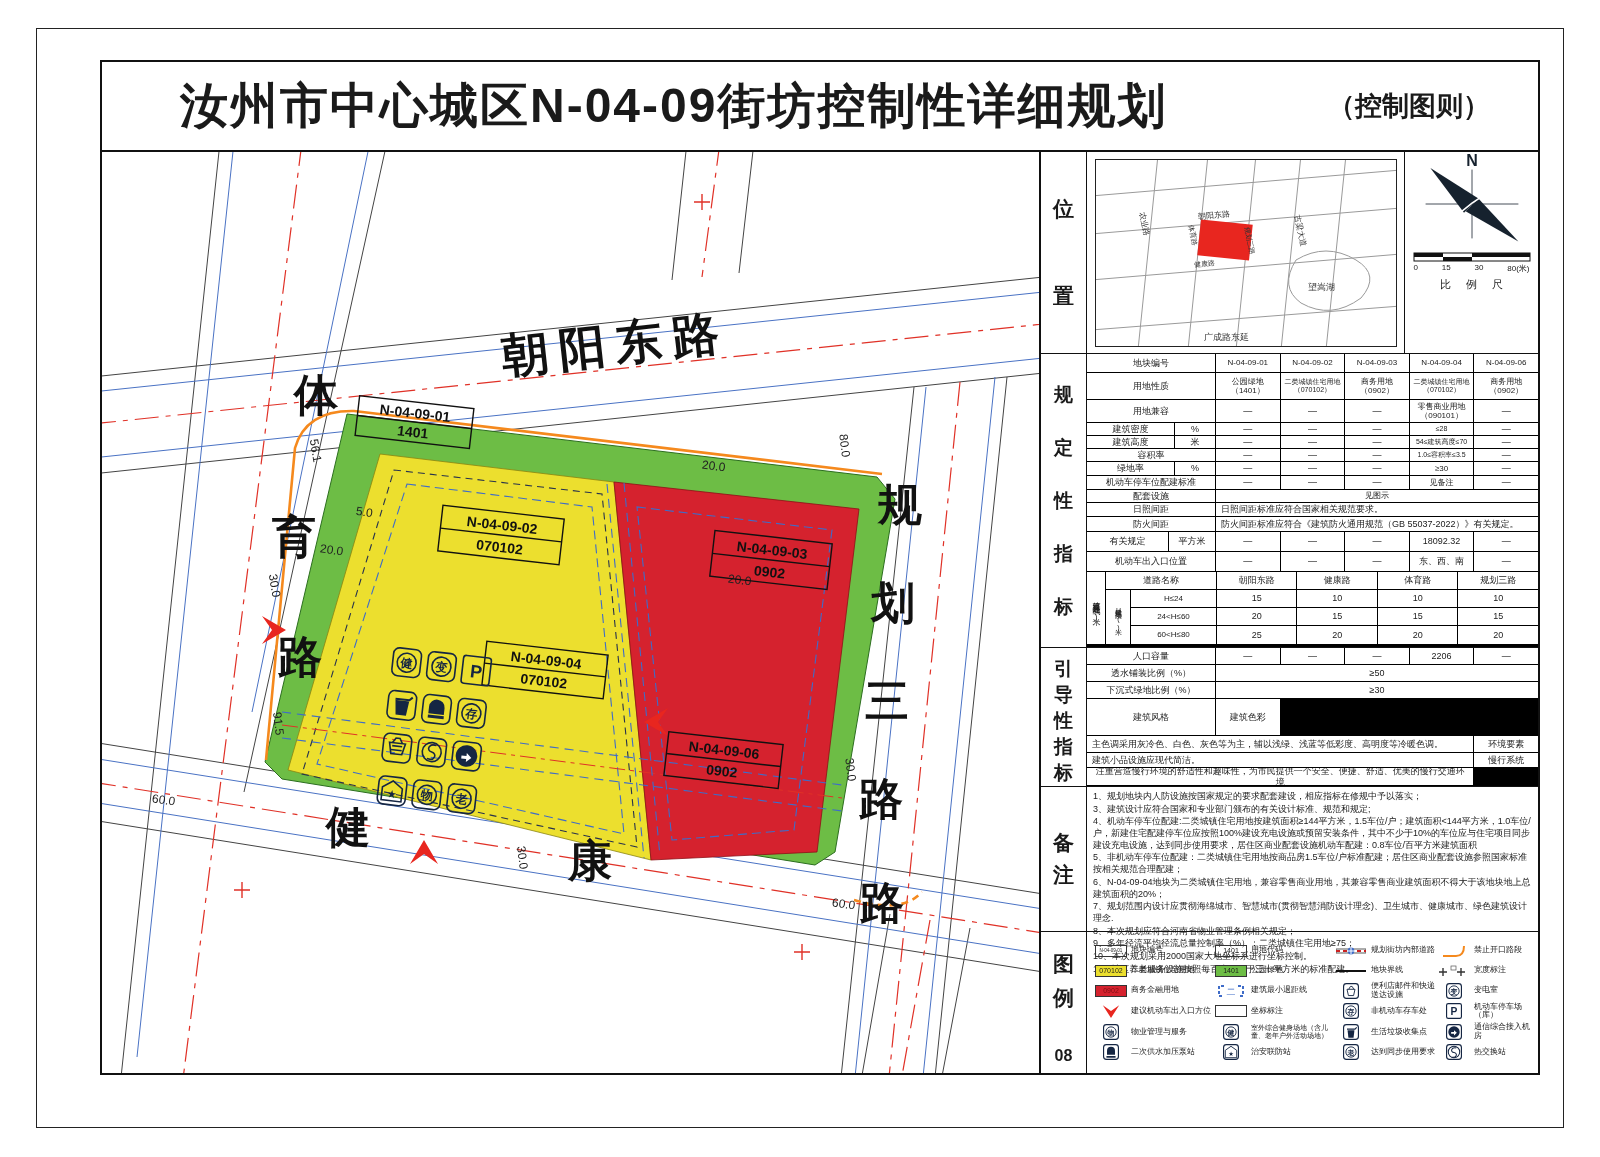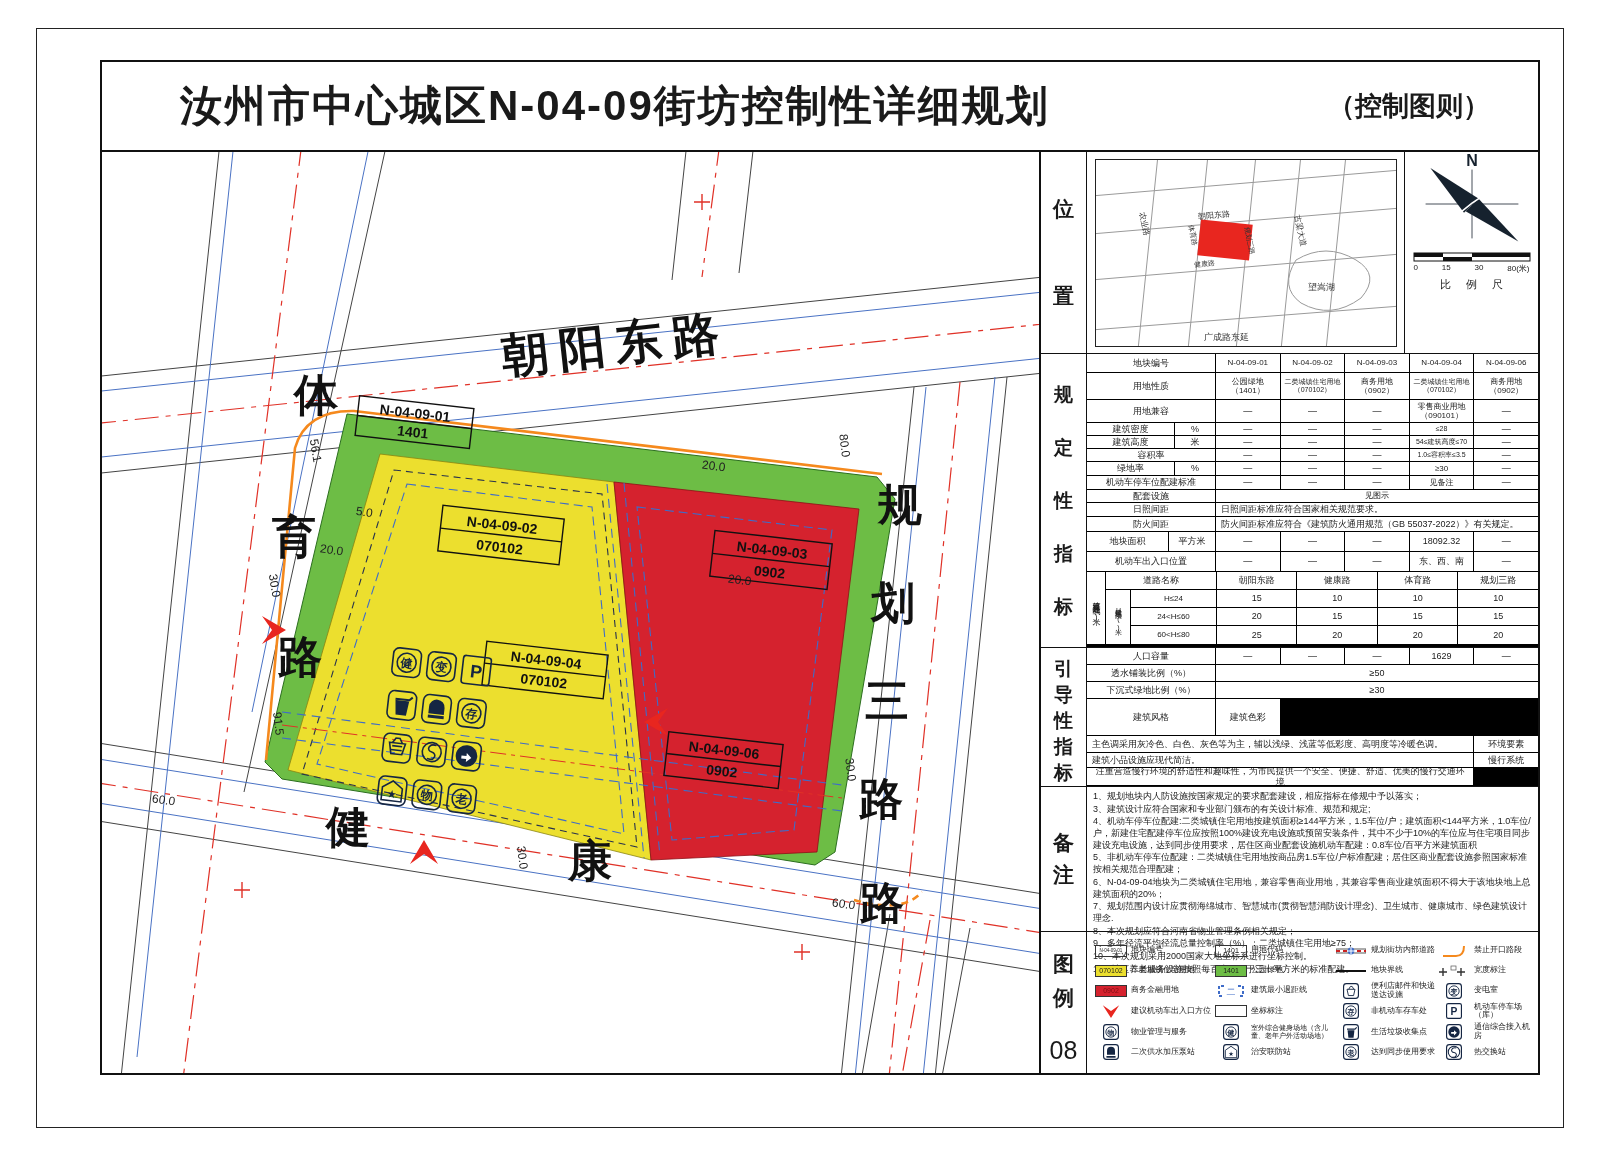--- a/index.html
+++ b/index.html
@@ -1,20 +1,20 @@
 <!DOCTYPE html>
 <html><head>
 <meta charset="utf-8">
 <style>
   html,body{margin:0;padding:0;background:#fff;}
   body{width:1600px;height:1157px;position:relative;font-family:"Liberation Sans","DejaVu Sans",sans-serif;color:#1a1a1a;}
   .outer-frame{position:absolute;left:36px;top:28px;width:1526px;height:1098px;border:1px solid #222;}
   .sheet{position:absolute;left:100px;top:60px;width:1440px;height:1015px;border:2px solid #111;box-sizing:border-box;display:flex;flex-direction:column;}
   .title-bar{height:90px;border-bottom:2px solid #111;display:flex;align-items:center;justify-content:space-between;padding:0 48px 0 78px;box-sizing:border-box;}
-  .main-title{font-size:42px;font-weight:bold;letter-spacing:2px;}
+  .main-title{font-size:48px;font-weight:bold;letter-spacing:2px;}
   .sub-title{font-size:27px;font-weight:bold;}
   .content{flex:1;display:flex;min-height:0;}
   .map-area{width:960px;position:relative;border-right:2px solid #111;box-sizing:border-box;overflow:hidden;}
   .right-panel{flex:1;display:flex;flex-direction:column;font-size:9px;}
   .section{display:flex;border-bottom:1px solid #111;box-sizing:border-box;}
   .sec-label{width:46px;border-right:1px solid #111;display:flex;flex-direction:column;align-items:center;justify-content:space-around;font-size:21px;font-weight:bold;padding:14px 0;box-sizing:border-box;}
   .sec-body{flex:1;min-width:0;position:relative;}
   
   .tbl{display:grid;background:#000;gap:1px;}
   .tbl>div{background:#fff;display:flex;align-items:center;justify-content:center;text-align:center;line-height:1.15;overflow:hidden;}
@@ -29,21 +29,21 @@
   .small8{font-size:8px;}
   
   .notes-list{padding:4px 6px;font-size:9px;line-height:1.3;}
   .notes-list div{margin-bottom:1px;}
   
   .legend-grid{display:grid;grid-template-columns:118px 118px 101px 96px;gap:3px 2px;padding:10px 4px 6px 8px;}
   .lg-item{display:flex;align-items:center;gap:4px;min-height:17px;}
   .lg-sym{width:32px;min-width:32px;display:flex;align-items:center;justify-content:center;}
   .lg-label{font-size:8px;line-height:1.1;}
   .swatch{width:32px;height:12px;border:1px solid #333;font-size:7px;display:flex;align-items:center;justify-content:center;box-sizing:border-box;}
-  .page-no{font-size:25px;font-weight:normal;}
+  .page-no{font-size:16px;font-weight:bold;}
   
   .loc-body{display:flex;}
   .minimap-wrap{width:318px;border-right:1px solid #111;box-sizing:border-box;display:flex;align-items:center;justify-content:center;}
   .minimap-box{width:300px;height:186px;border:1px solid #222;}
   .compass-col{flex:1;display:flex;flex-direction:column;align-items:center;}
   .scale-labels{display:flex;width:116px;justify-content:space-between;font-size:8px;margin-top:1px;}
   .scale-title{font-size:11px;letter-spacing:6px;margin:3px 0 4px 6px;}
   .blockname-cell{border-top:1px solid #111;width:100%;flex:1;display:flex;align-items:center;justify-content:center;font-size:14px;font-weight:bold;}
 </style>
 </head>
@@ -407,21 +407,21 @@
             <div>配套设施</div>
             <div style="grid-column:span 5;" class="small8">见图示</div>
 
             <div>日照间距</div>
             <div style="grid-column:span 5;" class="left-text">日照间距标准应符合国家相关规范要求。</div>
 
             <div>防火间距</div>
             <div style="grid-column:span 5;" class="left-text">防火间距标准应符合《建筑防火通用规范（GB 55037-2022）》有关规定。</div>
 
             <div class="lbl-split">
-                <span class="l1">地块面积</span>
+                <span class="l1">有关规定</span>
                 <span class="l2 l2w">平方米</span>
               </div>
             <div>—</div>
             <div>—</div>
             <div>—</div>
             <div>18092.32</div>
             <div>—</div>
 
             <div>机动车出入口位置</div>
             <div>—</div>
@@ -467,21 +467,21 @@
           <span>性</span>
           <span>指</span>
           <span>标</span>
         </div>
         <div class="sec-body">
           <div class="tbl" style="grid-template-columns:128px repeat(5,1fr);grid-template-rows:16px 16px 16px 36px 16px 14px 17px;height:100%;box-sizing:border-box;">
             <div>人口容量</div>
             <div>—</div>
             <div>—</div>
             <div>—</div>
-            <div>1629</div>
+            <div>2206</div>
             <div>—</div>
             <div>透水铺装比例（%）</div>
             <div style="grid-column:span 5;">≥50</div>
             <div>下沉式绿地比例（%）</div>
             <div style="grid-column:span 5;">≥30</div>
             <div>建筑风格</div>
             <div>建筑色彩</div>
             <div style="grid-column:span 5;" class="left-text">主色调采用灰冷色、白色、灰色等为主，辅以浅绿、浅蓝等低彩度、高明度等冷暖色调。</div>
             <div>环境要素</div>
             <div style="grid-column:span 5;" class="left-text">建筑小品设施应现代简洁。</div>

